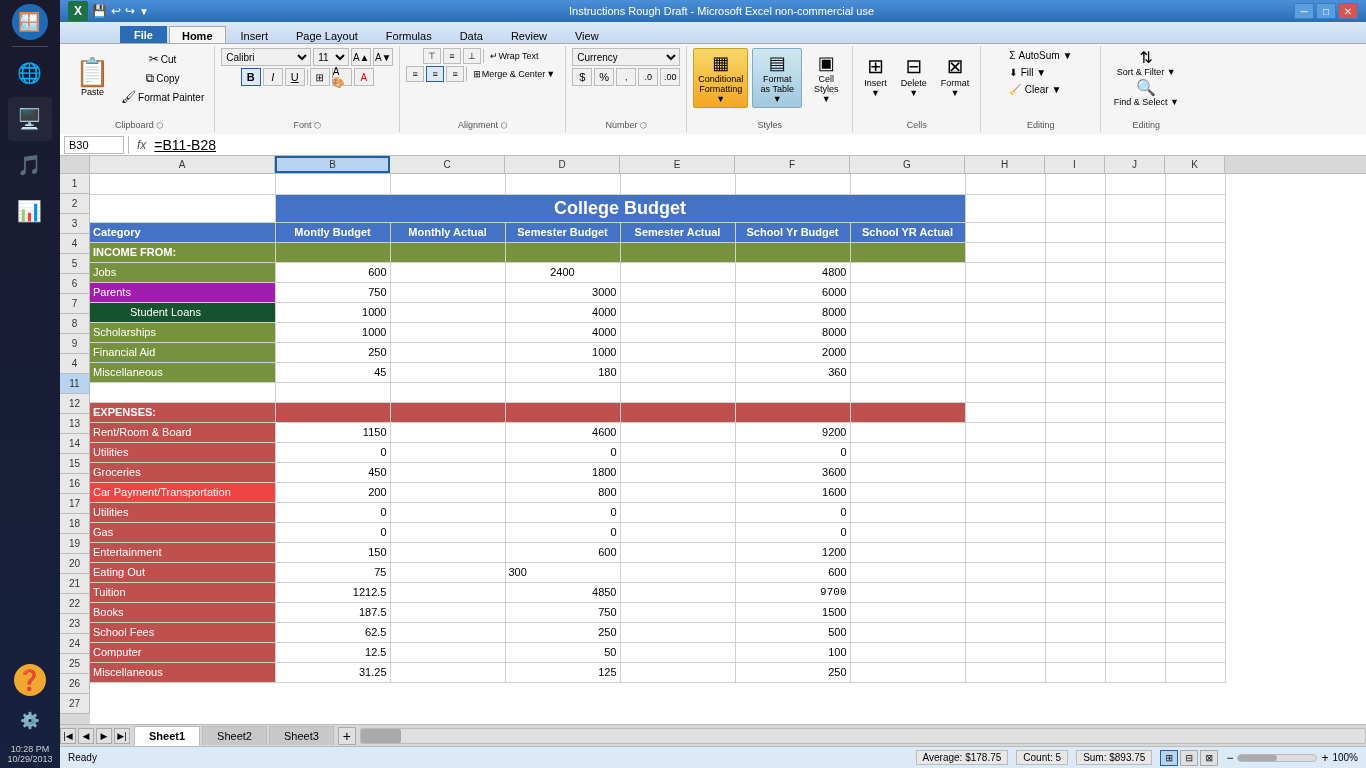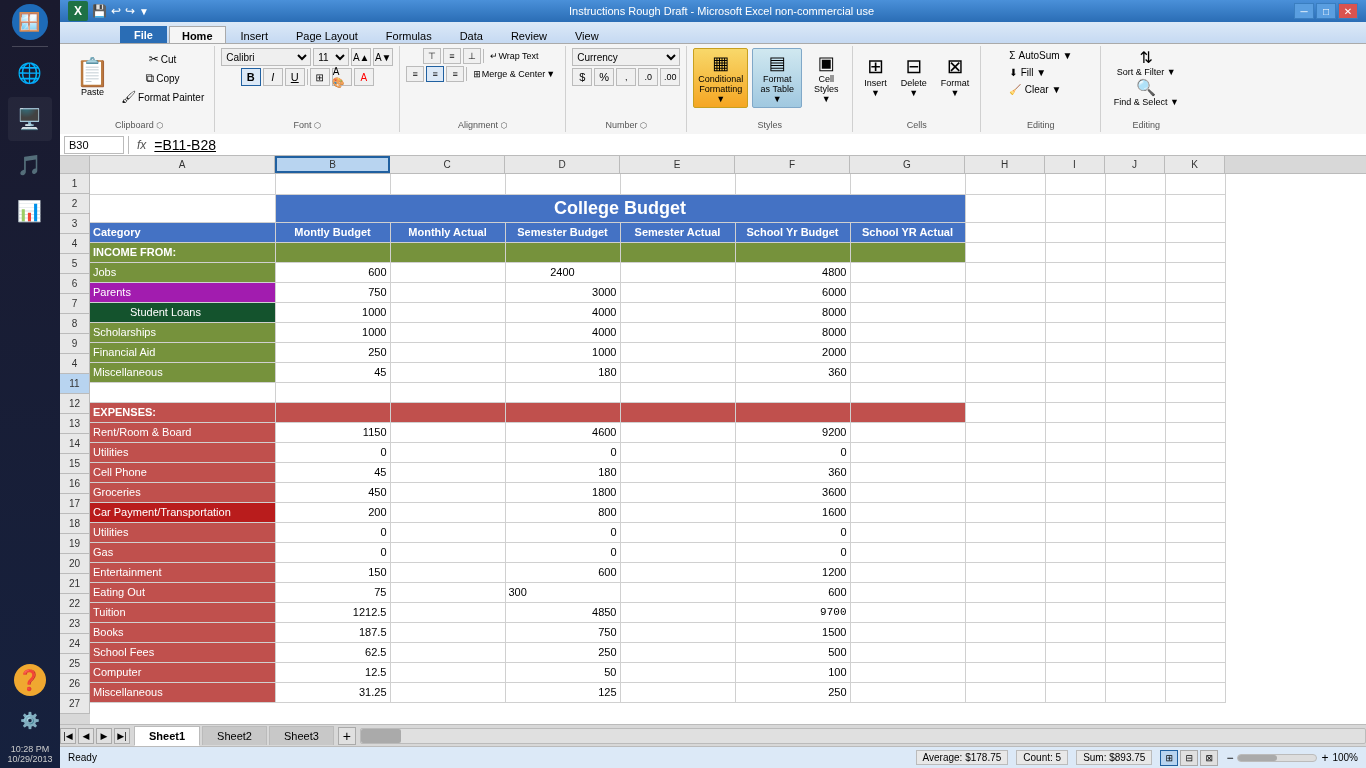--- a/index.html
+++ b/index.html
@@ -557,50 +557,37 @@
               <td style="text-align:right;">0</td>
               <td></td>
               <td style="text-align:right;">0</td>
               <td></td>
               <td></td>
               <td></td>
               <td></td>
               <td></td>
             </tr>
 
-            <tr>
-              <td style="background:#c0504d; color:white;">Cell Phone</td>
-              <td style="text-align:right;">45</td>
-              <td></td>
-              <td style="text-align:right;">180</td>
-              <td></td>
-              <td style="text-align:right;">360</td>
-              <td></td>
-              <td></td>
-              <td></td>
-              <td></td>
-              <td></td>
-            </tr>
 
             <tr>
               <td style="background:#c0504d; color:white;">Groceries</td>
               <td style="text-align:right;">450</td>
               <td></td>
               <td style="text-align:right;">1800</td>
               <td></td>
               <td style="text-align:right;">3600</td>
               <td></td>
               <td></td>
               <td></td>
               <td></td>
               <td></td>
             </tr>
 
             <tr>
-              <td style="background:#b91c1c; color:white;">Car Payment/Transportation</td>
+              <td style="background:#ef4444; color:white;">Car Payment/Transportation</td>
               <td style="text-align:right;">200</td>
               <td></td>
               <td style="text-align:right;">800</td>
               <td></td>
               <td style="text-align:right;">1600</td>
               <td></td>
               <td></td>
               <td></td>
               <td></td>
               <td></td>

